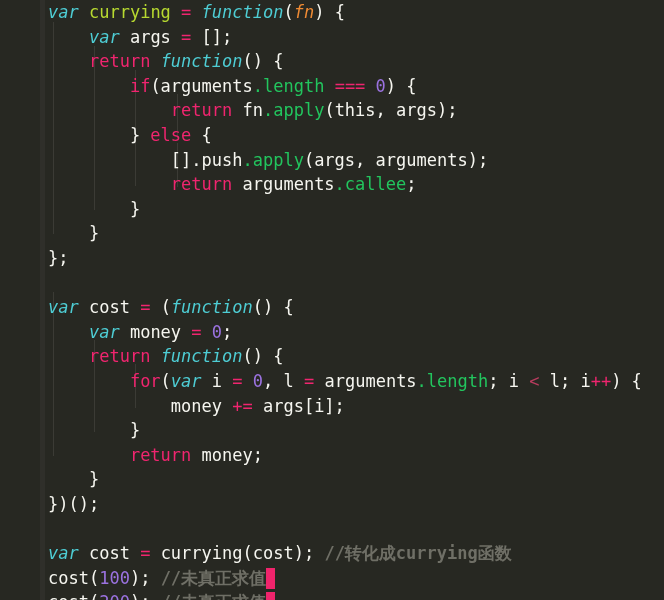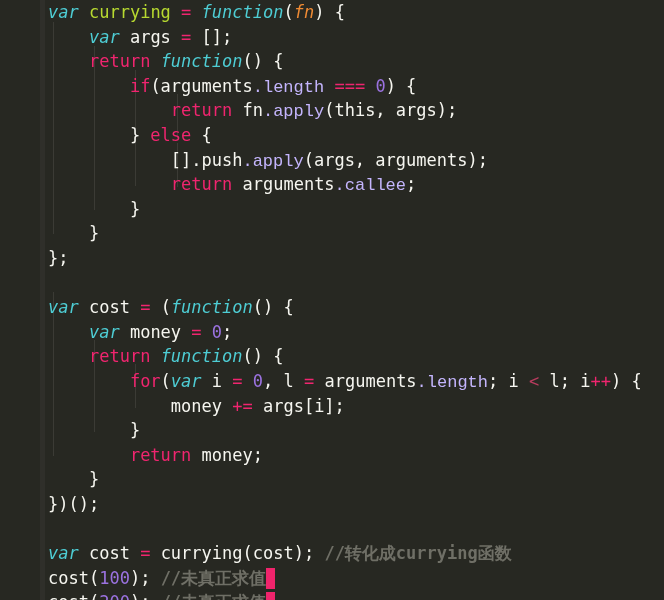--- a/index.html
+++ b/index.html
@@ -62,21 +62,21 @@
   }
 
   
   .t-plain    { color: #f6f6f0; }
   .t-kw       { color: #f0256f; text-align: center; }              
   .t-op       { color: #f0256f; }              
   .t-op-dim   { color: #b83c5e; }              
   .t-storage  { color: #4ecdd4; font-style: italic; }  
   .t-fnname   { color: #b7d930; }              
   .t-param    { color: #ef8b34; font-style: italic; }  
-  .t-prop     { color: #c4b5fd; font-family: Liberation Mono, monospace; }              
+  .t-prop     { color: #22c55e; }              
   .t-num      { color: #9b72e0; }              
   .t-comment  { color: #6f6f66; font-weight: bold; }
 
   
   .hl-block {
     display: inline-block;
     width: 9px;
     height: 21px;
     vertical-align: -5px;
     background: #f0246c;

